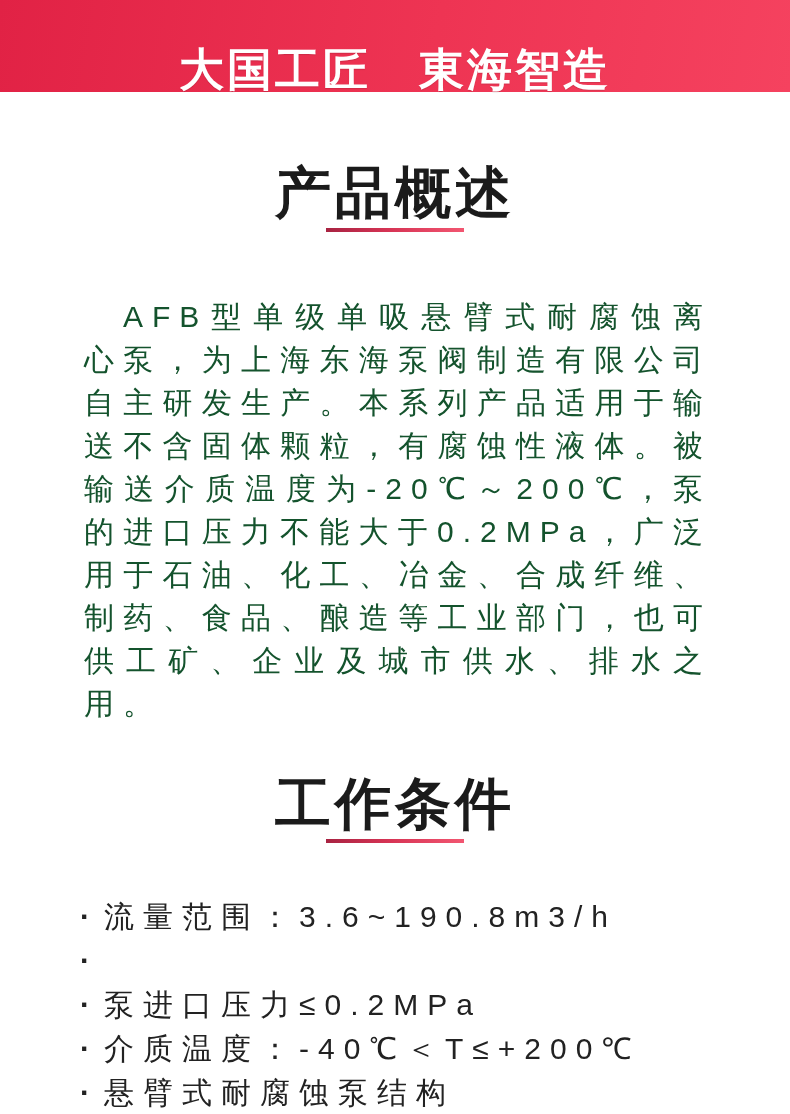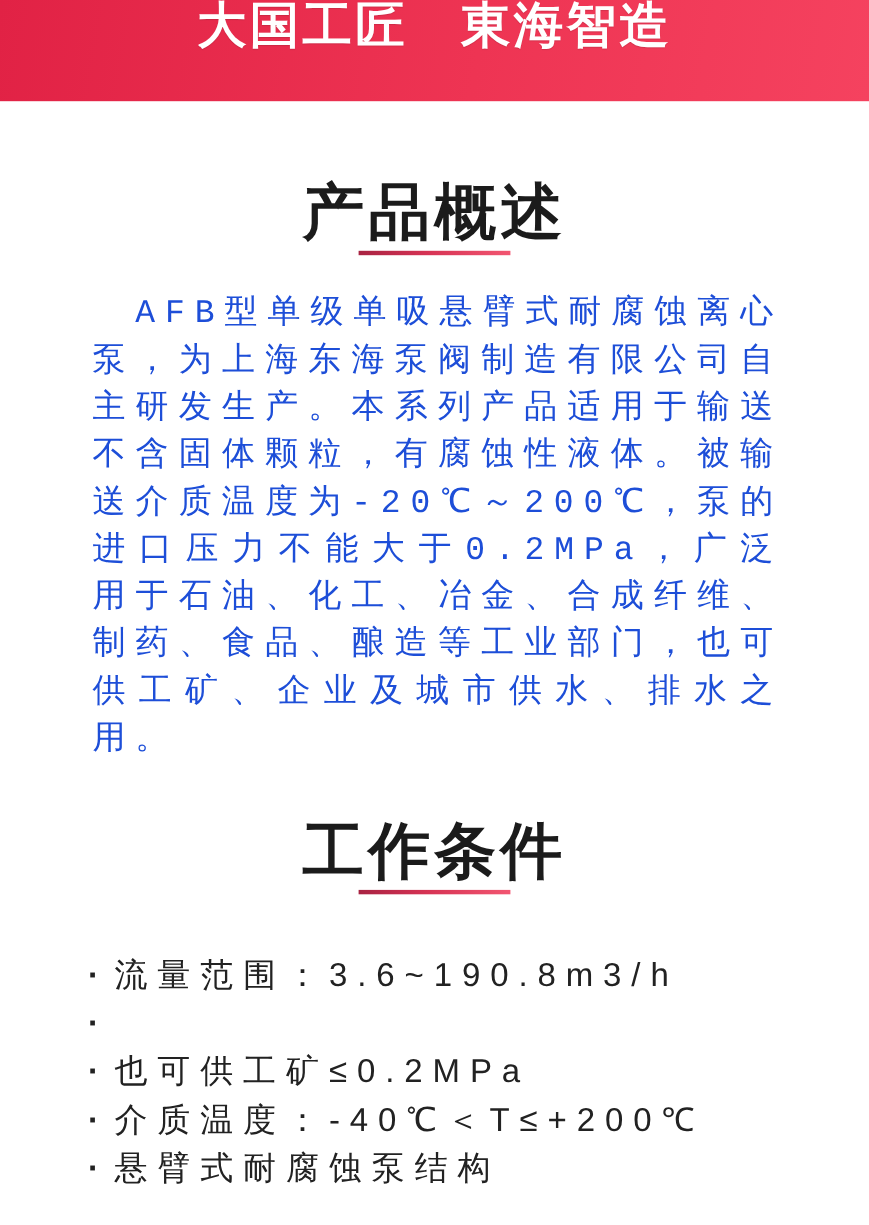--- a/index.html
+++ b/index.html
@@ -13,21 +13,21 @@
     font-family: "Liberation Sans", sans-serif;
     color: #222222;
     overflow: hidden;
   }
 
   
   .banner {
     height: 92px;
     background: linear-gradient(100deg, #e12245 0%, #ee3453 55%, #f5425f 100%);
     display: flex;
-    align-items: flex-start;
+    align-items: flex-end;
     justify-content: center;
   }
   .banner-title {
     margin: 0;
     color: #ffffff;
     font-size: 45px;
     font-weight: 900;
     letter-spacing: 3px;
     line-height: 1;
     text-shadow: 0 1px 1px rgba(0,0,0,0.12);
@@ -49,31 +49,30 @@
   .section-conditions .section-title { margin-top: 57px; }
   .title-underline {
     width: 138px;
     height: 4px;
     margin: 14px auto 0;
     background: linear-gradient(90deg, #a82342 0%, #d63354 45%, #f25671 100%);
   }
 
   
   .overview-paragraph {
-    margin: 33px 0 0;
+    margin: 63px 0 0;
     padding: 0 78px 0 84px;
     font-size: 30px;
     line-height: 43px;
     letter-spacing: 9px;
-    color: #1d4ed8;
+    color: #14532d;
     text-align: justify;
     text-justify: inter-character;
     text-indent: 39px;
     word-break: break-all;
-    font-family: Liberation Mono, monospace;
   }
 
   
   .conditions-list {
     margin: 52px 0 0;
     padding: 0 60px 0 80px;
     list-style: none;
   }
   .conditions-list li {
     display: flex;
@@ -110,21 +109,21 @@
   <ul class="conditions-list">
     <li>
       <span class="bullet">·</span>
       <span class="li-text">流量范围：3.6~190.8m3/h</span>
     </li>
     <li>
       <span class="bullet">·</span>
     </li>
     <li>
       <span class="bullet">·</span>
-      <span class="li-text">也可供工矿≤0.2MPa</span>
+      <span class="li-text">泵进口压力≤0.2MPa</span>
     </li>
     <li>
       <span class="bullet">·</span>
       <span class="li-text">介质温度：-40℃＜T≤+200℃</span>
     </li>
     <li>
       <span class="bullet">·</span>
       <span class="li-text">悬臂式耐腐蚀泵结构</span>
     </li>
   </ul>

